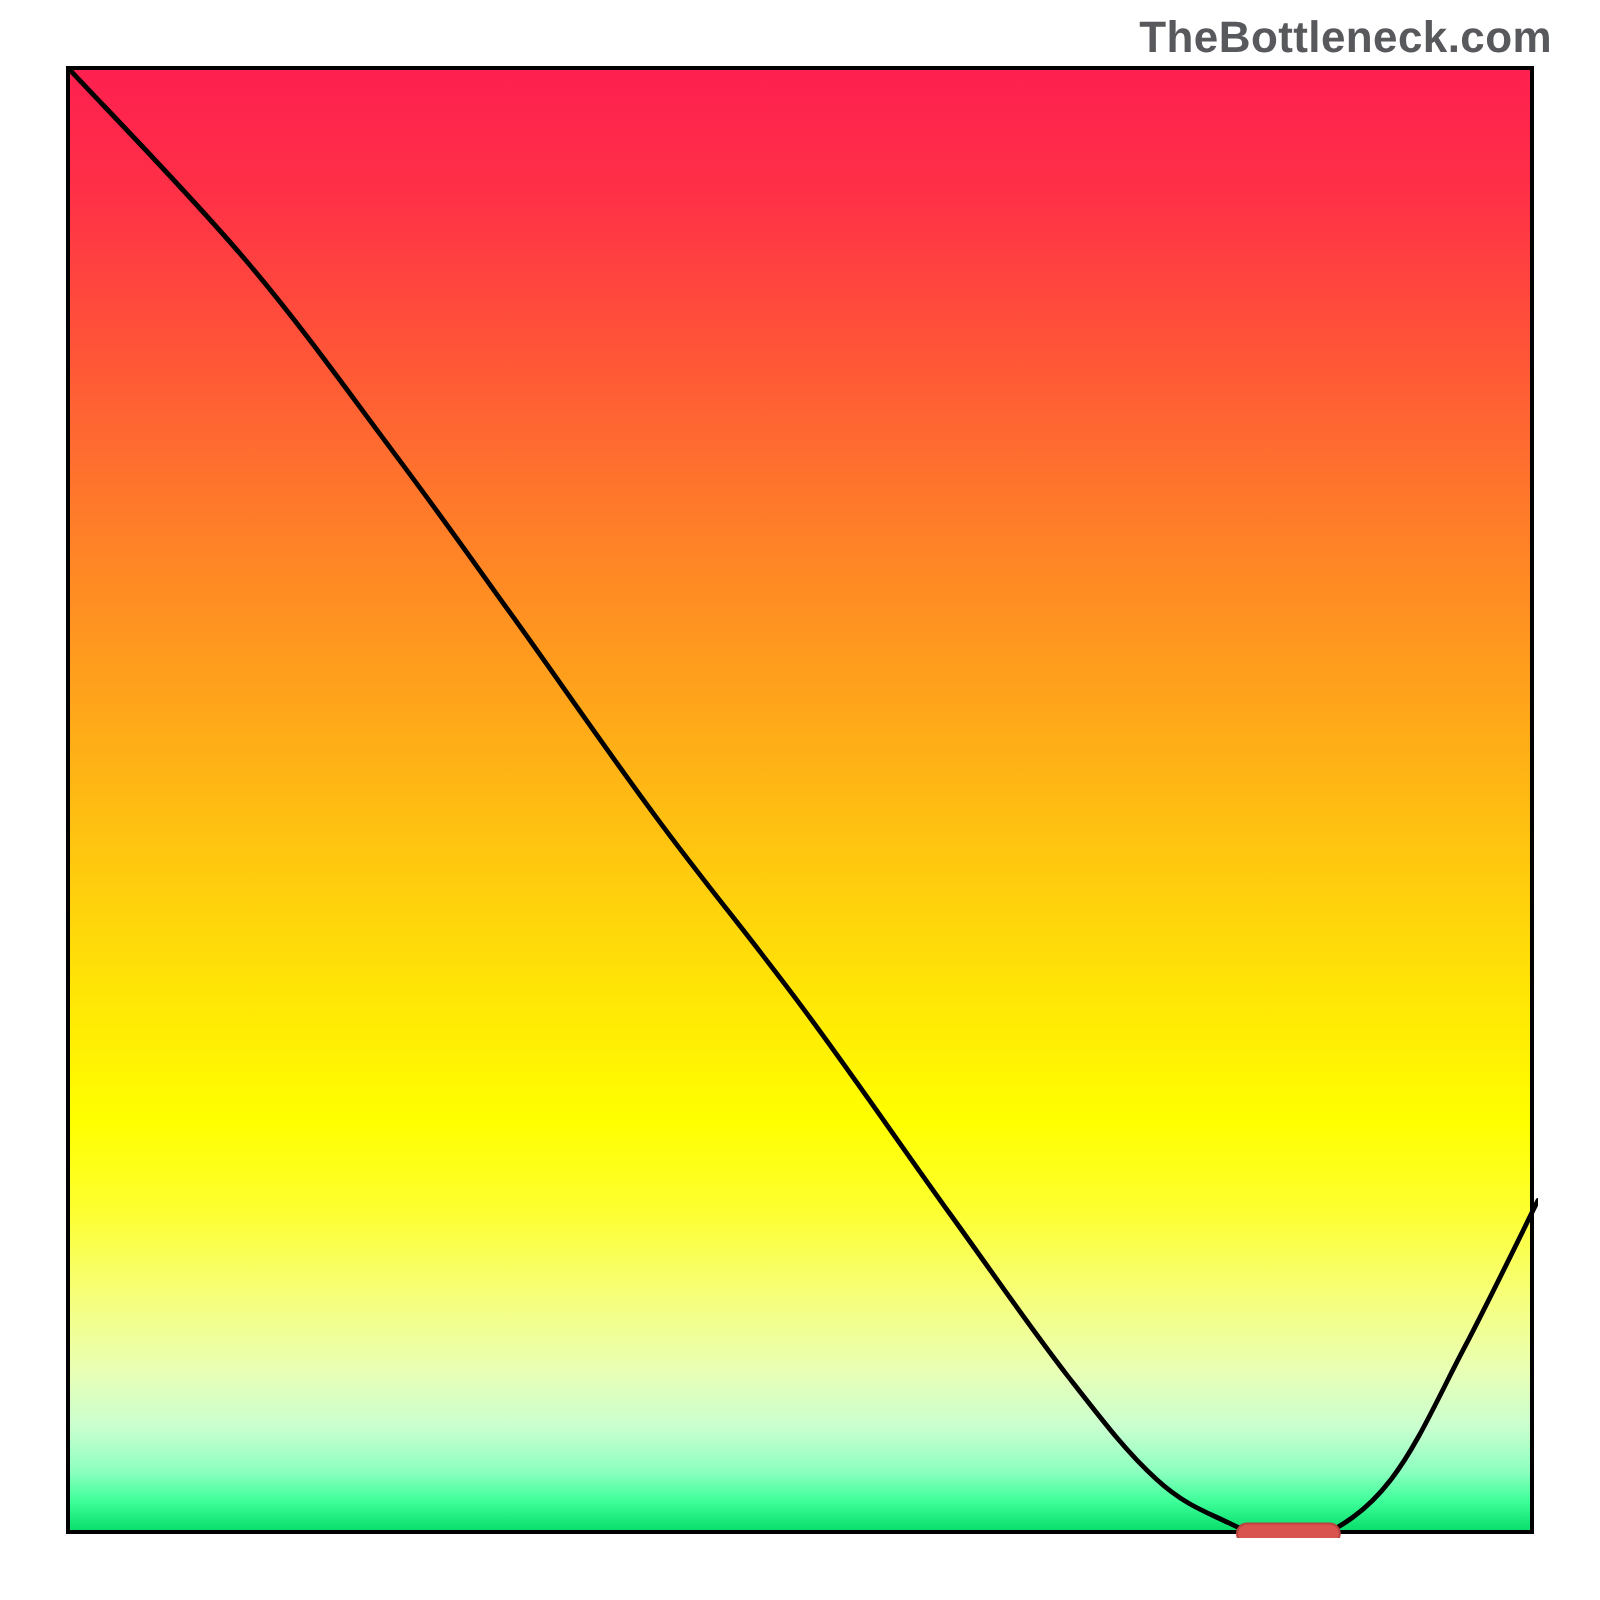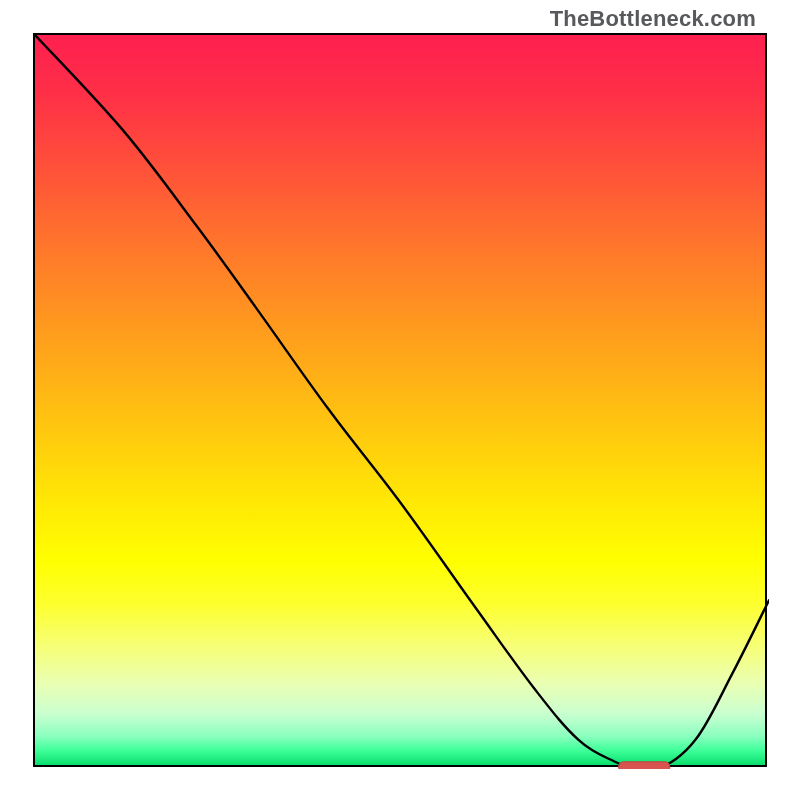--- a/index.html
+++ b/index.html
@@ -36,21 +36,21 @@
   }
   .curve {
     position: absolute;
     left: 0; top: 0;
     width: 734px; height: 734px;
     pointer-events: none;
   }
   .site-label {
     position: absolute;
     top: 6px;
-    right: 44px;
+    right: 24px;
     font-family: Arial, Helvetica, sans-serif;
     font-size: 22px;
     font-weight: 700;
     color: #58595c;
     letter-spacing: 0.2px;
   }
 </style>
 </head>
 <body>
 

